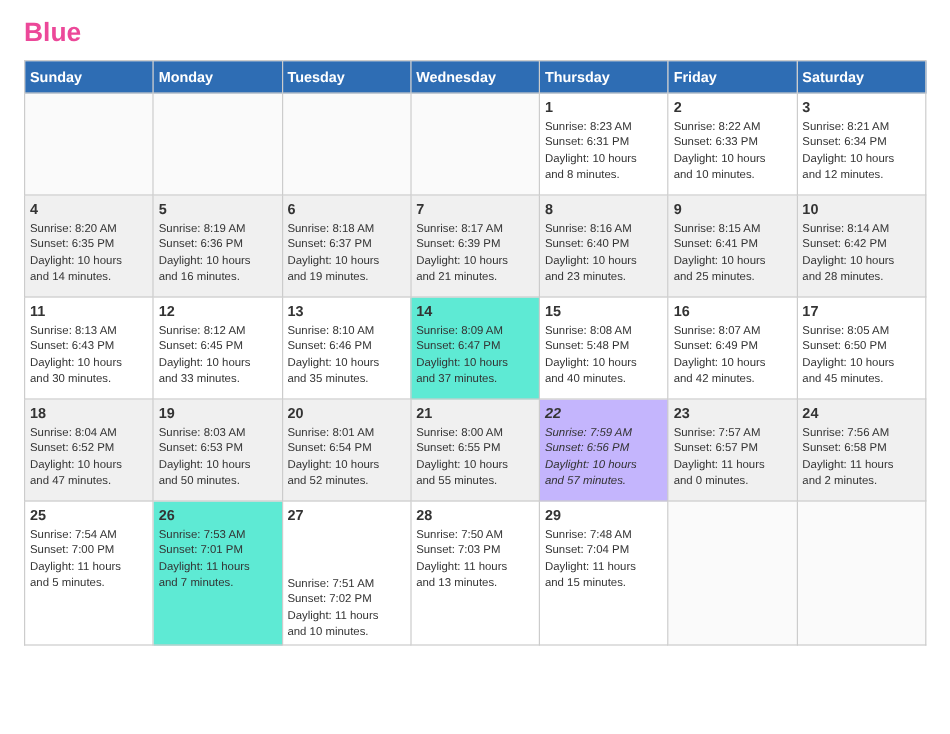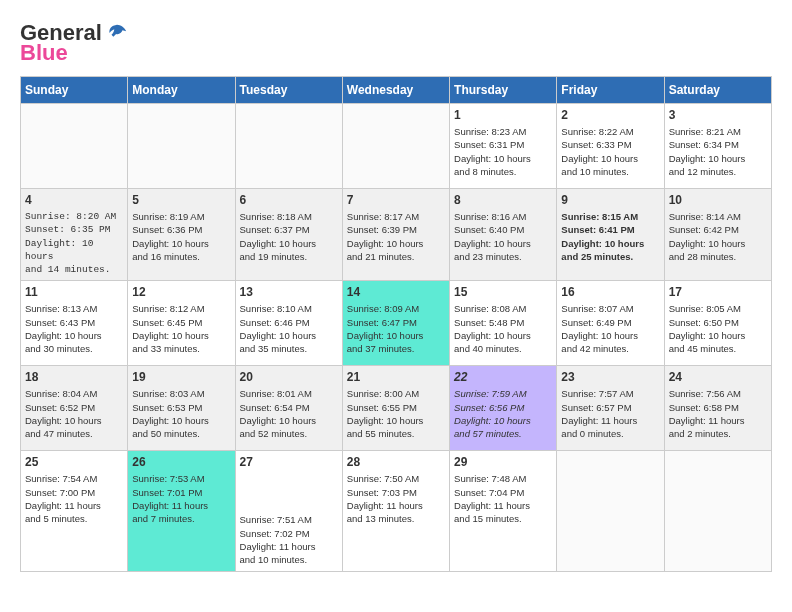--- a/index.html
+++ b/index.html
@@ -73,26 +73,20 @@
     tr:nth-child(odd) td {
       background-color: #fff;
     }
     th:first-child, td:first-child { width: 14.28%; }
   </style>
 </head>
 <body>
 
 <div class="header-area">
   <div class="logo">
-    <div style="display:flex;align-items:center;gap:2px;">
-      <span style="font-size:22px;font-weight:bold;color:#333;">General</span>
-      <svg width="22" height="22" viewBox="0 0 24 24" style="margin-left:2px;">
-        <path d="M12 3 C16 3 20 6 22 10 L18 9 C17 12 14 14 11 13 L8 16 L6 14 C8 12 9 10 9 8 C7 9 5 10 4 12 C3 9 5 5 8 4 L12 3Z" fill="#2e6db4"></path>
-      </svg>
-    </div>
     <span style="font-size:22px;font-weight:bold;color:#ec4899;margin-top:-6px;">Blue</span>
   </div>
   <div class="title-area">
     <div class="month-title"></div>
     <div class="location-title"></div>
   </div>
 </div>
 
 <table>
   <thead>
@@ -130,21 +124,21 @@
           <div class="day-number">3</div>
           <div class="day-info" style="white-space: pre-line;">Sunrise: 8:21 AM
 Sunset: 6:34 PM
 Daylight: 10 hours
 and 12 minutes.</div>
         </td>
       </tr>
       <tr>
         <td style="background-color: rgb(240, 240, 240);">
           <div class="day-number">4</div>
-          <div class="day-info" style="white-space: pre-line; font-family: Liberation Mono, monospace;">Sunrise: 8:20 AM
+          <div class="day-info" style="white-space: pre-line;">Sunrise: 8:20 AM
 Sunset: 6:35 PM
 Daylight: 10 hours
 and 14 minutes.</div>
         </td>
         <td style="background-color: rgb(240, 240, 240);">
           <div class="day-number">5</div>
           <div class="day-info" style="white-space: pre-line;">Sunrise: 8:19 AM
 Sunset: 6:36 PM
 Daylight: 10 hours
 and 16 minutes.</div>
@@ -165,21 +159,21 @@
         </td>
         <td style="background-color: rgb(240, 240, 240);">
           <div class="day-number">8</div>
           <div class="day-info" style="white-space: pre-line;">Sunrise: 8:16 AM
 Sunset: 6:40 PM
 Daylight: 10 hours
 and 23 minutes.</div>
         </td>
         <td style="background-color: rgb(240, 240, 240);">
           <div class="day-number">9</div>
-          <div class="day-info" style="white-space: pre-line; font-weight: bold;">Sunrise: 8:15 AM
+          <div class="day-info" style="white-space: pre-line;">Sunrise: 8:15 AM
 Sunset: 6:41 PM
 Daylight: 10 hours
 and 25 minutes.</div>
         </td>
         <td style="background-color: rgb(240, 240, 240);">
           <div class="day-number">10</div>
           <div class="day-info" style="white-space: pre-line;">Sunrise: 8:14 AM
 Sunset: 6:42 PM
 Daylight: 10 hours
 and 28 minutes.</div>

